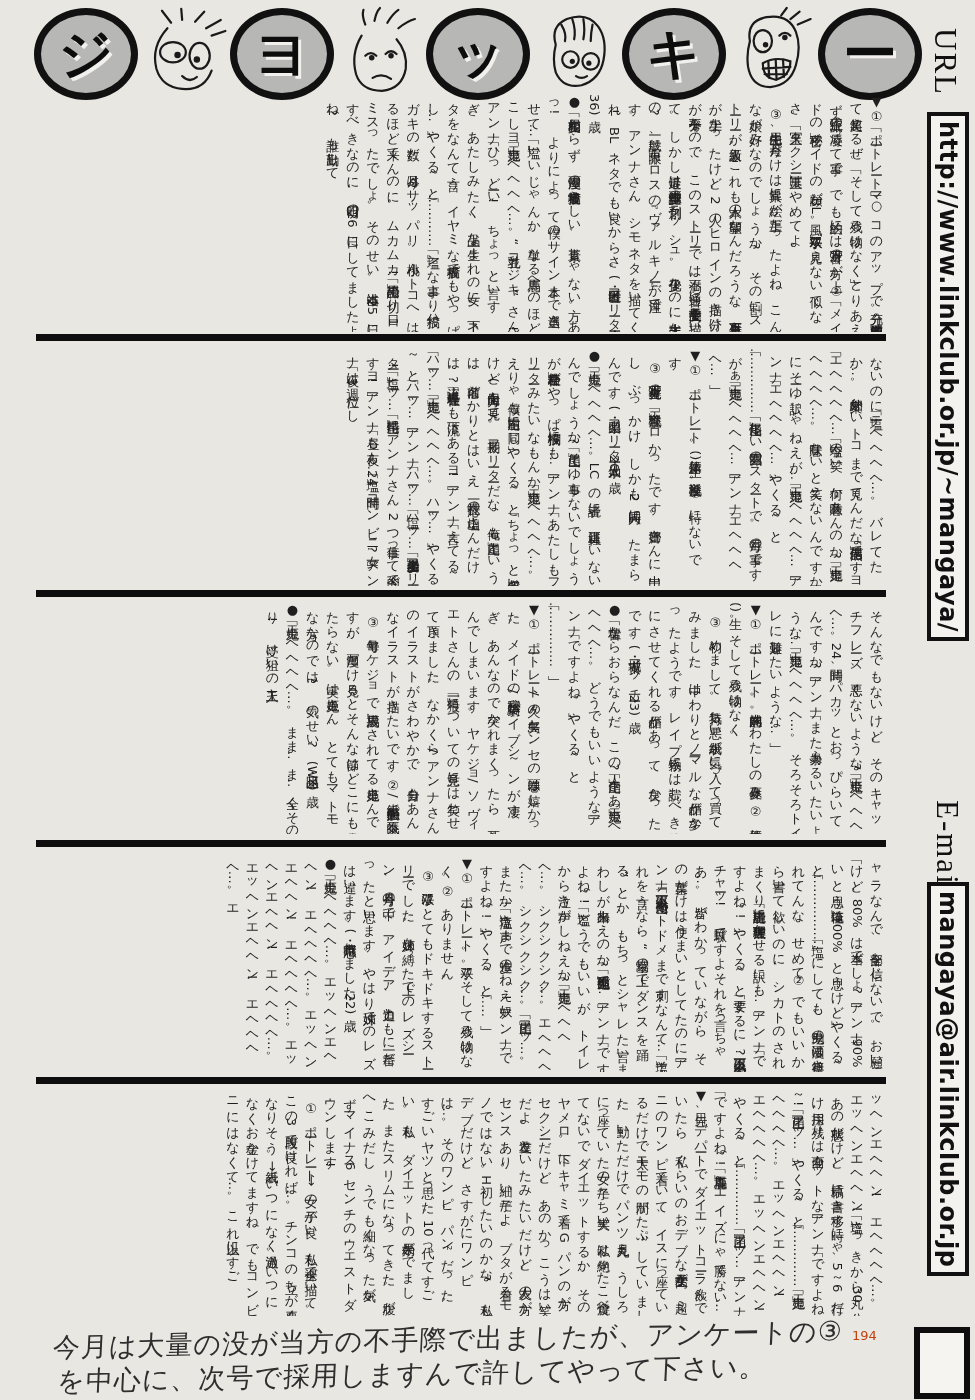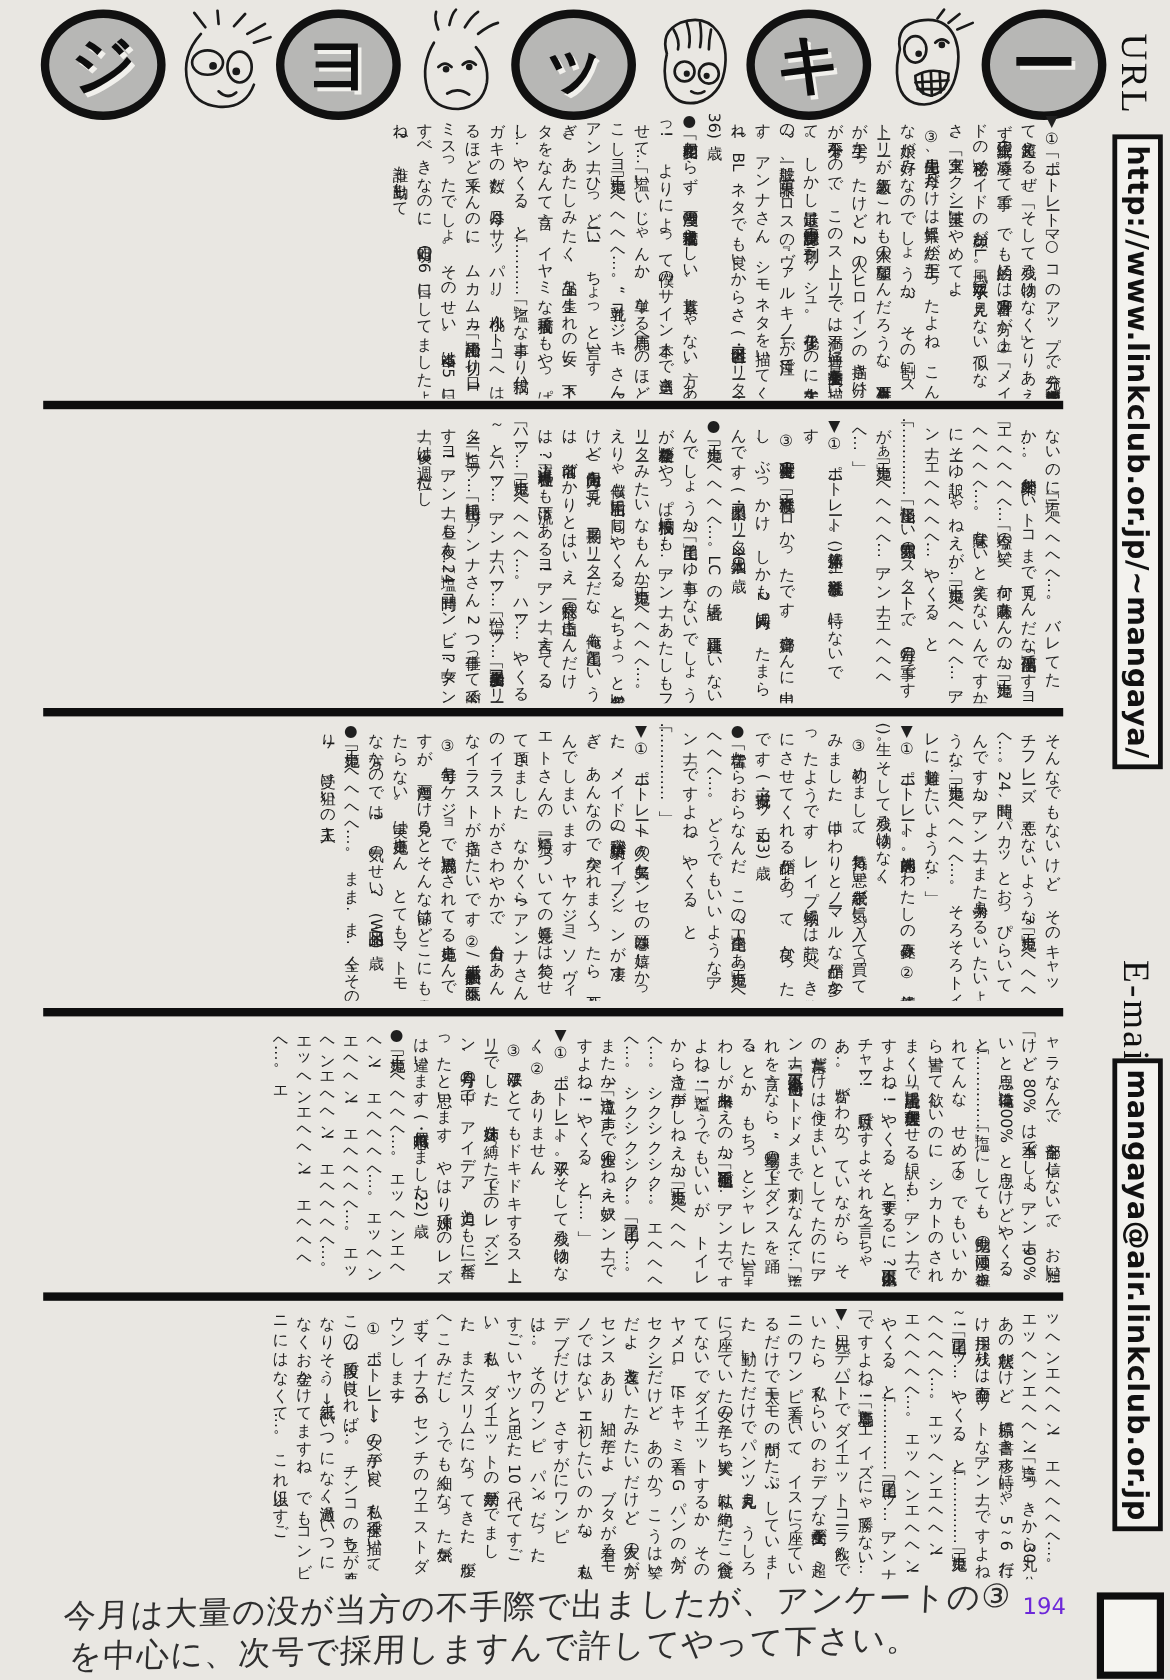--- a/index.html
+++ b/index.html
@@ -41,21 +41,21 @@
   .b3{top:602px;height:232px;}
   .b4{top:856px;height:216px;line-height:1.5;}
   .b5{top:1088px;height:228px;line-height:1.5;}
   .divider{position:absolute;left:36px;width:850px;height:7px;background:#0e0e0e;}
   .d1{top:334px;}.d2{top:590px;}.d3{top:840px;}.d4{top:1077px;}
   
   .handwrite{position:absolute;left:52px;top:1322px;width:830px;
     transform:rotate(-1.2deg) skewX(-4deg);
     font-size:27px;color:#2e2e2e;letter-spacing:1px;line-height:1.25;}
   .handwrite .hw2{margin-left:6px;}
-  .pagenum{position:absolute;left:852px;top:1328px;font-size:19px;color:#6d28d9;}
+  .pagenum{position:absolute;left:852px;top:1328px;font-size:13px;color:#c2410c;}
   .corner-box{position:absolute;left:914px;top:1327px;width:44px;height:60px;
     background:#f5f4f0;border:6px solid #0d0d0d;}
 </style>
 </head>
 <body>
 
 <div class="banner">
   <div class="title-circle">
     <span>ジ</span>
   </div>

